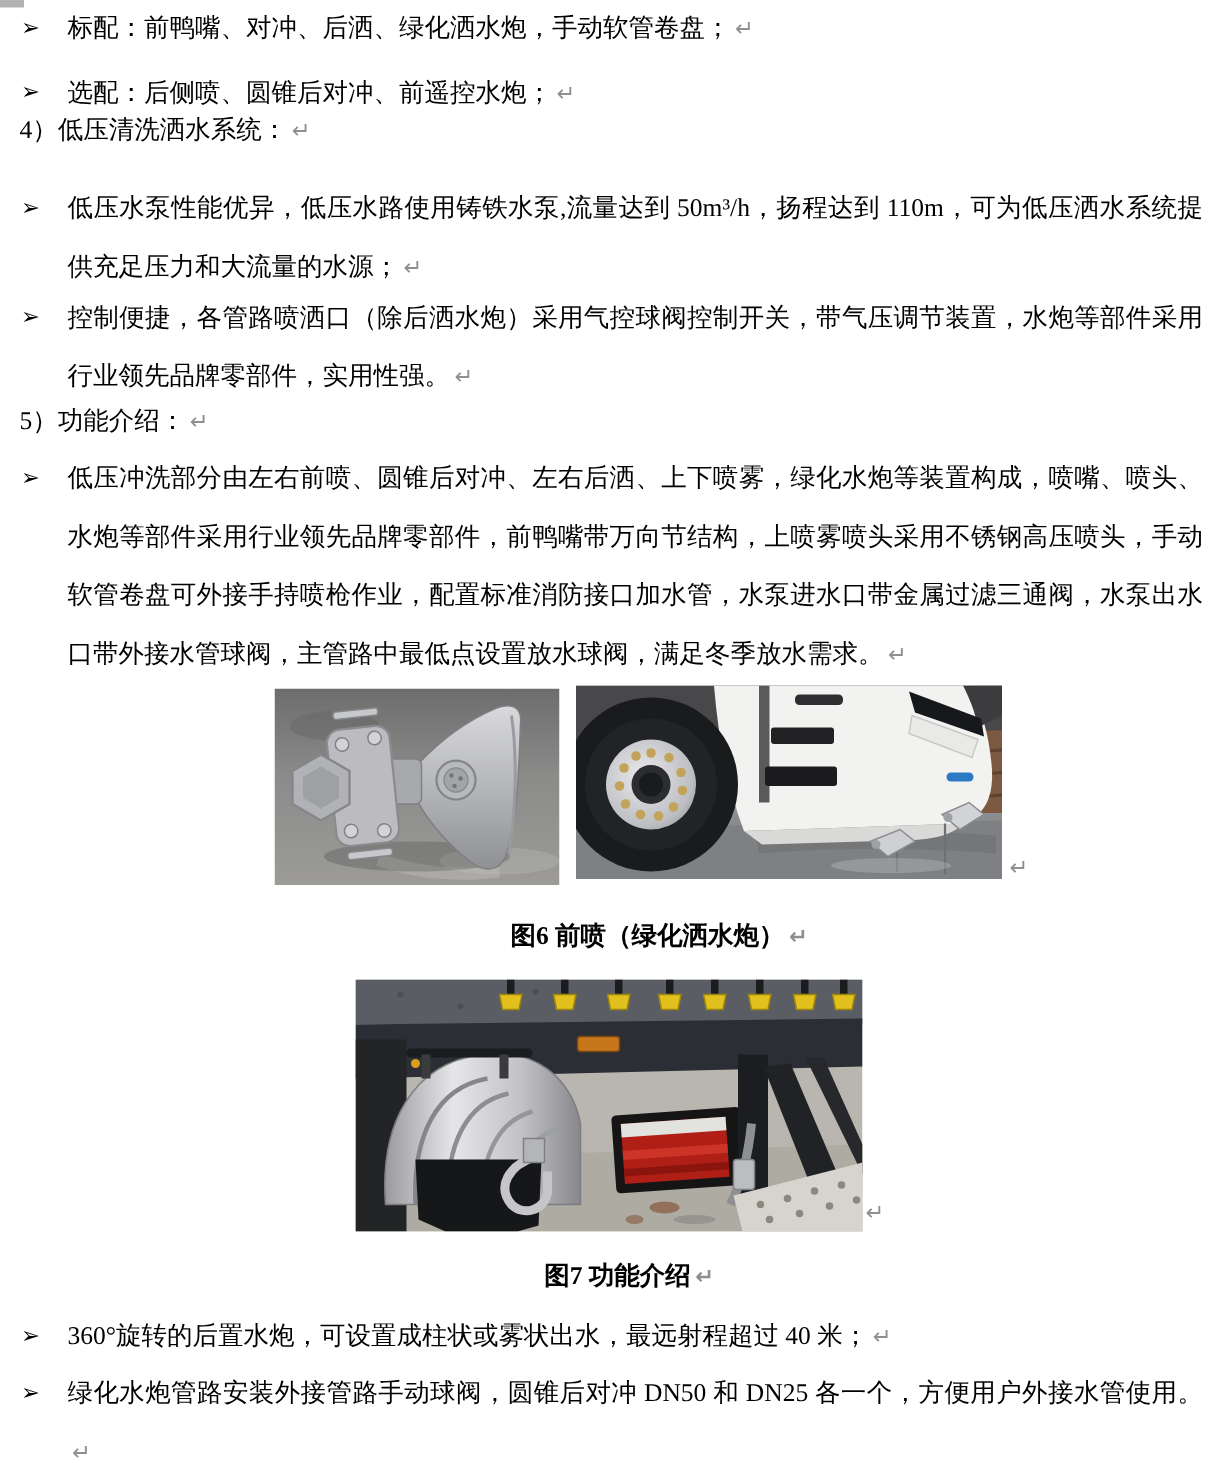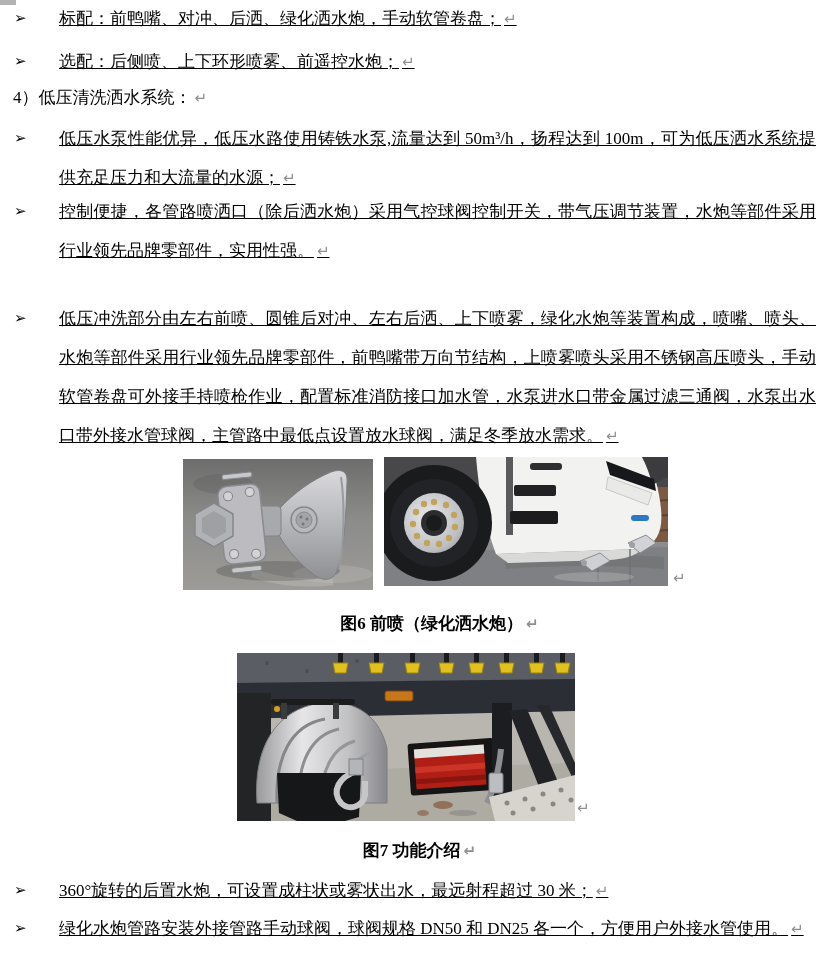--- a/index.html
+++ b/index.html
@@ -2,21 +2,21 @@
 <html><head>
 <meta charset="utf-8">
 <style>
   html,body{margin:0;padding:0;}
   body{background:#ffffff;}
   .page{position:relative;width:819px;height:975px;background:#ffffff;overflow:hidden;
         font-family:"Liberation Serif","DejaVu Serif",serif;color:#000;font-size:17px;}
   .artifact{position:absolute;left:0;top:0;width:16px;height:5px;background:#b3b3b3;}
   .block{position:absolute;line-height:39px;}
   .bullet{left:0;width:819px;}
-  .bullet .btext{display:block;margin-left:59px;width:757px;text-align:justify;text-decoration:underline;}
+  .bullet .btext{display:block;margin-left:45px;width:757px;text-align:justify;}
   .arrow{position:absolute;left:14px;top:12px;line-height:1;font-size:15px;
          font-family:"DejaVu Sans",sans-serif;color:#000;}
   .heading{left:13px;width:790px;}
   .pmark{color:#8f8f8f;font-family:"DejaVu Sans",sans-serif;font-size:15px;margin-left:3px;}
   .caption{position:absolute;text-align:center;font-weight:bold;font-size:17px;line-height:26px;}
   .cap6{left:30px;top:611px;width:819px;}
   .cap7{left:10px;top:838px;width:819px;}
   .photo{position:absolute;display:block;}
   .ph-a{left:183px;top:459px;}
   .ph-b{left:384px;top:457px;}
@@ -32,37 +32,40 @@
 
   <div class="artifact"></div>
 
   <div class="block bullet" style="top:-1px">
     <span class="arrow">➢</span>
     <span class="btext"><span>标配：前鸭嘴、对冲、后洒、绿化洒水炮，手动软管卷盘；</span><span class="pmark">↵</span></span>
   </div>
 
   <div class="block bullet" style="top:42px">
     <span class="arrow">➢</span>
-    <span class="btext"><span>选配：后侧喷、上下环形喷雾、前遥控水炮；</span><span class="pmark">↵</span></span>
-  </div>
-
-  <div class="block heading" style="top:78px">
+    <span class="btext"><span>选配：后侧喷、圆锥后对冲、前遥控水炮；</span><span class="pmark">↵</span></span>
+  </div>
+
+  <div class="block heading" style="top:67px">
     <span>4）低压清洗洒水系统：</span><span class="pmark">↵</span>
   </div>
 
   <div class="block bullet" style="top:119px">
     <span class="arrow">➢</span>
-    <span class="btext"><span>低压水泵性能优异，低压水路使用铸铁水泵,流量达到 50m³/h，扬程达到 100m，可为低压洒水系统提供充足压力和大流量的水源；</span><span class="pmark">↵</span></span>
+    <span class="btext"><span>低压水泵性能优异，低压水路使用铸铁水泵,流量达到 50m³/h，扬程达到 110m，可为低压洒水系统提供充足压力和大流量的水源；</span><span class="pmark">↵</span></span>
   </div>
 
   <div class="block bullet" style="top:192px">
     <span class="arrow">➢</span>
     <span class="btext"><span>控制便捷，各管路喷洒口（除后洒水炮）采用气控球阀控制开关，带气压调节装置，水炮等部件采用行业领先品牌零部件，实用性强。</span><span class="pmark">↵</span></span>
   </div>
 
+  <div class="block heading" style="top:261px">
+    <span>5）功能介绍：</span><span class="pmark">↵</span>
+  </div>
 
   <div class="block bullet" style="top:299px">
     <span class="arrow">➢</span>
     <span class="btext"><span>低压冲洗部分由左右前喷、圆锥后对冲、左右后洒、上下喷雾，绿化水炮等装置构成，喷嘴、喷头、水炮等部件采用行业领先品牌零部件，前鸭嘴带万向节结构，上喷雾喷头采用不锈钢高压喷头，手动软管卷盘可外接手持喷枪作业，配置标准消防接口加水管，水泵进水口带金属过滤三通阀，水泵出水口带外接水管球阀，主管路中最低点设置放水球阀，满足冬季放水需求。</span><span class="pmark">↵</span></span>
   </div>
 
   <svg class="photo ph-a" width="190" height="131" viewBox="0 0 190 131">
     <defs>
       <linearGradient id="flA" x1="0" y1="0" x2="0" y2="1">
         <stop offset="0" stop-color="#6d6d6d"></stop>
@@ -259,21 +262,21 @@
   </svg>
 
   <span class="pmark pm-float pmB">↵</span>
 
   <div class="caption cap7">
     <span>图7 功能介绍</span><span class="pmark">↵</span>
   </div>
 
   <div class="block bullet" style="top:871px">
     <span class="arrow">➢</span>
-    <span class="btext"><span>360°旋转的后置水炮，可设置成柱状或雾状出水，最远射程超过 30 米；</span><span class="pmark">↵</span></span>
+    <span class="btext"><span>360°旋转的后置水炮，可设置成柱状或雾状出水，最远射程超过 40 米；</span><span class="pmark">↵</span></span>
   </div>
 
   <div class="block bullet" style="top:909px">
     <span class="arrow">➢</span>
-    <span class="btext"><span>绿化水炮管路安装外接管路手动球阀，球阀规格 DN50 和 DN25 各一个，方便用户外接水管使用。</span><span class="pmark">↵</span></span>
+    <span class="btext"><span>绿化水炮管路安装外接管路手动球阀，圆锥后对冲 DN50 和 DN25 各一个，方便用户外接水管使用。</span><span class="pmark">↵</span></span>
   </div>
 
 </div>
 
 </body></html>

